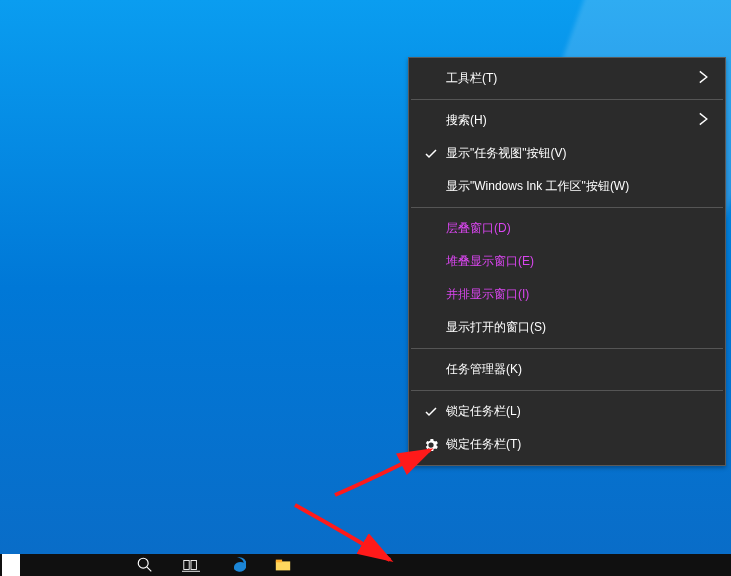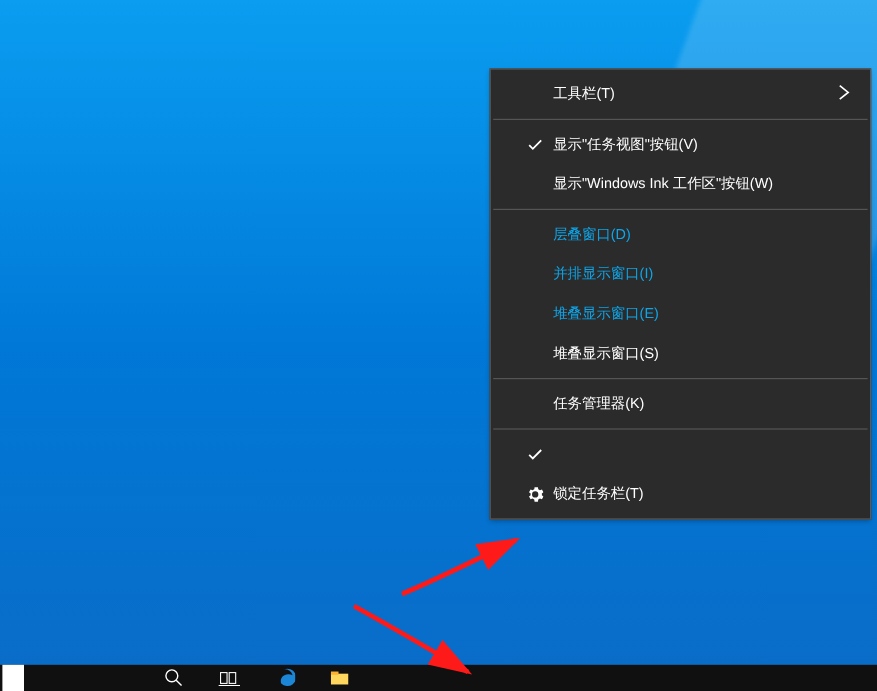--- a/index.html
+++ b/index.html
@@ -65,27 +65,27 @@
     width: 316px;
     background: #2b2b2b;
     border: 1px solid #5a5a5a;
     box-shadow: 0 2px 4px rgba(0,0,0,0.3);
     padding: 4px 0;
   }
   .ctx-item {
     display: flex;
     align-items: center;
     height: 33px;
-    padding: 0 14px 0 22px;
+    padding: 0 14px 0 7px;
     font-size: 12px;
     color: #ffffff;
     cursor: default;
     position: relative;
   }
-  .ctx-item.disabled { color: #0ea5e9; }
+  .ctx-item.disabled { color: #d946ef; }
   .ctx-sep {
     height: 1px;
     background: #555;
     margin: 4px 2px;
   }
   .ctx-check {
     width: 30px;
     display: inline-flex;
     justify-content: center;
     flex-shrink: 0;
@@ -123,20 +123,29 @@
     <span class="ctx-label">工具栏(T)</span>
     <span class="ctx-arrow">
       <svg viewBox="0 0 10 10">
           <path d="M2 1 L7 5 L2 9" stroke="#fff" stroke-width="1" fill="none"></path>
         </svg>
     </span>
   </div>
 
   <div class="ctx-sep"></div>
 
+  <div class="ctx-item">
+    <span class="ctx-check"></span>
+    <span class="ctx-label">搜索(H)</span>
+    <span class="ctx-arrow">
+      <svg viewBox="0 0 10 10">
+          <path d="M2 1 L7 5 L2 9" stroke="#fff" stroke-width="1" fill="none"></path>
+        </svg>
+    </span>
+  </div>
 
 
   <div class="ctx-item">
     <span class="ctx-check">
       <svg viewBox="0 0 12 12">
           <path d="M1 6 L4 9 L11 2" stroke="#fff" stroke-width="1.5" fill="none"></path>
         </svg>
     </span>
     <span class="ctx-label">显示"任务视图"按钮(V)</span>
   </div>
@@ -149,47 +158,48 @@
 
 
   <div class="ctx-sep"></div>
 
   <div class="ctx-item disabled">
     <span class="ctx-check"></span>
     <span class="ctx-label">层叠窗口(D)</span>
   </div>
   <div class="ctx-item disabled">
     <span class="ctx-check"></span>
+    <span class="ctx-label">堆叠显示窗口(E)</span>
+  </div>
+  <div class="ctx-item disabled">
+    <span class="ctx-check"></span>
     <span class="ctx-label">并排显示窗口(I)</span>
   </div>
-  <div class="ctx-item disabled">
-    <span class="ctx-check"></span>
-    <span class="ctx-label">堆叠显示窗口(E)</span>
-  </div>
-
-  <div class="ctx-item">
-    <span class="ctx-check"></span>
-    <span class="ctx-label">堆叠显示窗口(S)</span>
+
+  <div class="ctx-item">
+    <span class="ctx-check"></span>
+    <span class="ctx-label">显示打开的窗口(S)</span>
   </div>
 
   <div class="ctx-sep"></div>
 
   <div class="ctx-item">
     <span class="ctx-check"></span>
     <span class="ctx-label">任务管理器(K)</span>
   </div>
 
   <div class="ctx-sep"></div>
 
   <div class="ctx-item">
     <span class="ctx-check">
       <svg viewBox="0 0 12 12">
           <path d="M1 6 L4 9 L11 2" stroke="#fff" stroke-width="1.5" fill="none"></path>
         </svg>
     </span>
+    <span class="ctx-label">锁定任务栏(L)</span>
   </div>
 
   <div class="ctx-item">
     <span class="ctx-gear">
       <svg viewBox="0 0 16 16">
           <path fill="#fff" d="M8 5a3 3 0 100 6 3 3 0 000-6zm6.4 3c0 .3 0 .6-.1.9l1.6 1.2-1.5 2.6-1.9-.7c-.5.4-1 .7-1.6.9l-.3 2H7.4l-.3-2c-.6-.2-1.1-.5-1.6-.9l-1.9.7-1.5-2.6 1.6-1.2c-.1-.3-.1-.6-.1-.9s0-.6.1-.9L2.1 5.9l1.5-2.6 1.9.7c.5-.4 1-.7 1.6-.9l.3-2h3.2l.3 2c.6.2 1.1.5 1.6.9l1.9-.7 1.5 2.6-1.6 1.2c.1.3.1.6.1.9z"></path>
         </svg>
     </span>
     <span class="ctx-label">锁定任务栏(T)</span>
   </div>

